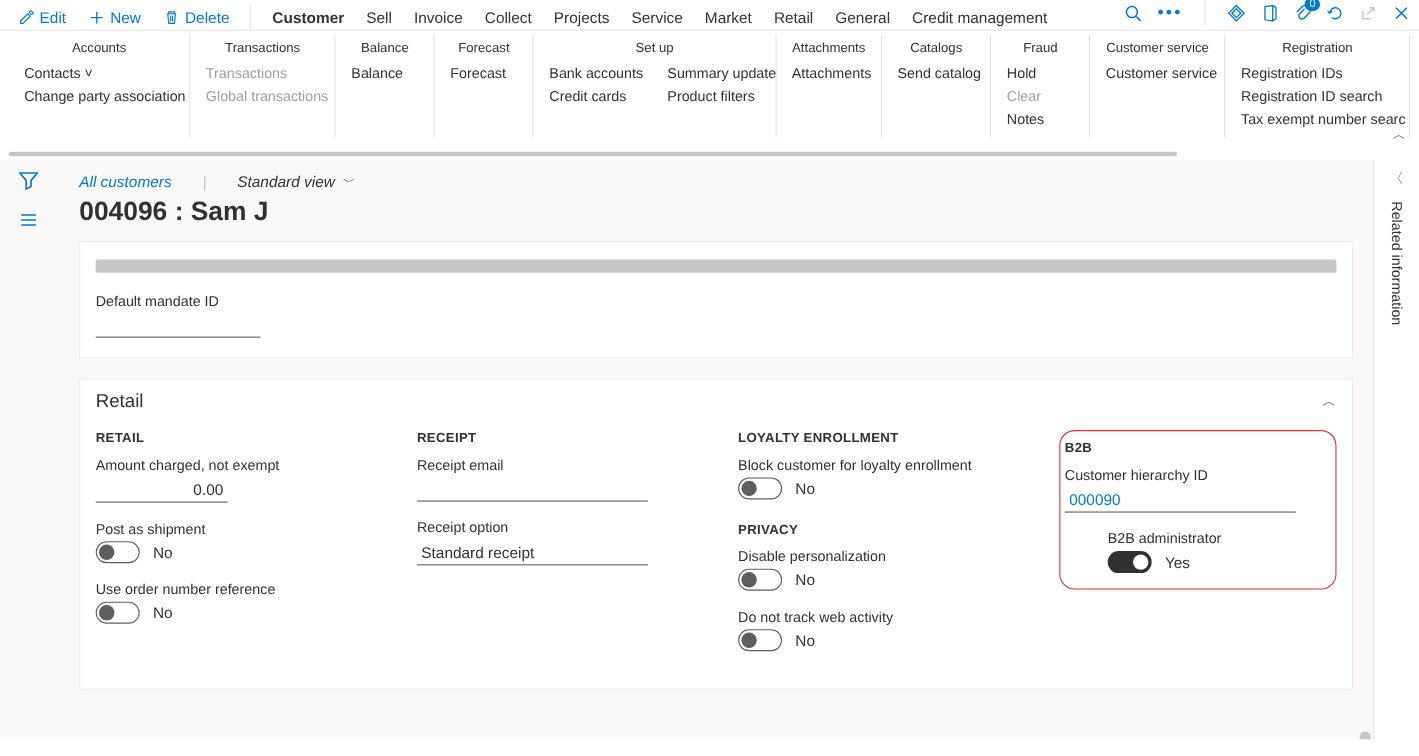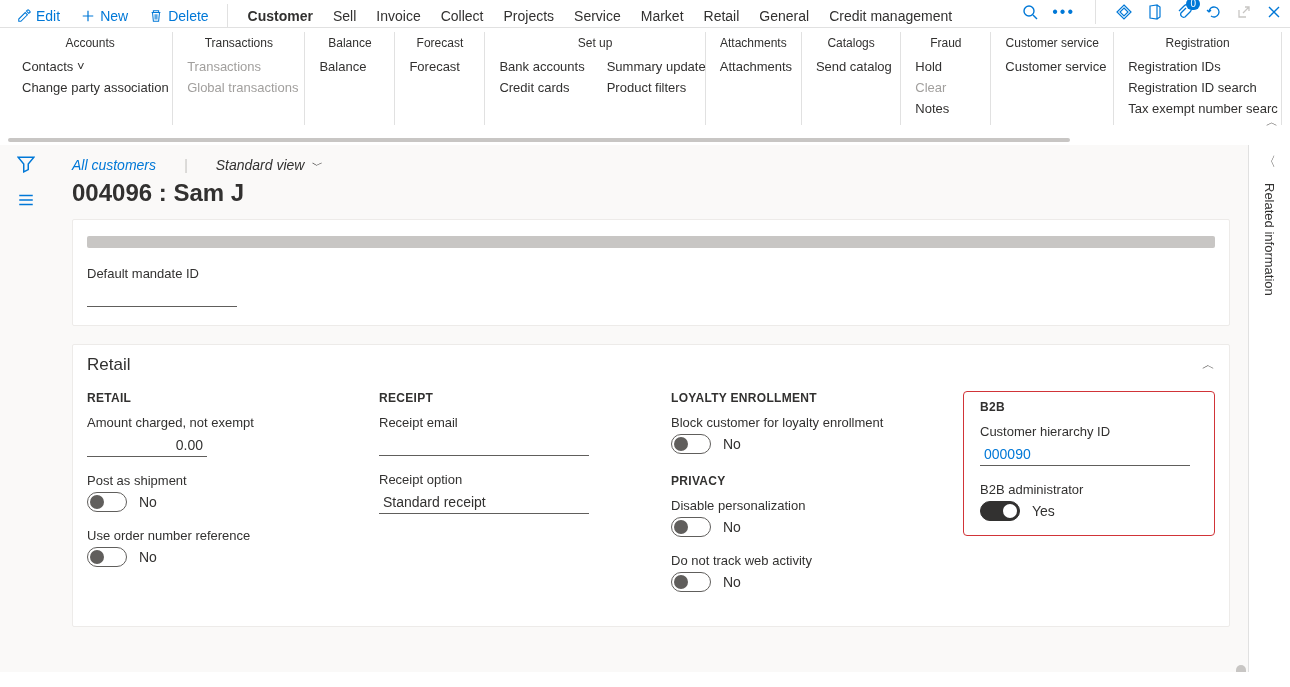--- a/index.html
+++ b/index.html
@@ -63,21 +63,21 @@
 .input-line.right { text-align:right; }
 .input-line.link { color:#0078d7; }
 
 .toggle { display:flex; align-items:center; gap:12px; }
 .tswitch { width:40px; height:20px; border-radius:10px; border:1px solid #605e5c; position:relative; background:#fff; cursor:pointer; }
 .tswitch .knob { position:absolute; top:2px; left:2px; width:14px; height:14px; border-radius:50%; background:#605e5c; }
 .tswitch.on { background:#323130; border-color:#323130; }
 .tswitch.on .knob { left:22px; background:#fff; }
 .tval { font-size:14px; }
 
-.highlight { border:1.5px solid #d13438; border-radius:4px; padding:8px 12px 14px 16px; }
+.highlight { border:1.5px solid #d13438; border-radius:14px; padding:8px 12px 14px 4px; }
 
 .vscroll { position:absolute; right:2px; top:520px; width:10px; height:36px; background:#c8c6c4; border-radius:5px; }
 
 svg { display:block; }
 </style>
 </head>
 <body>
 
 <div class="topbar">
   <div class="tb-left">
@@ -346,21 +346,21 @@
           </div>
         </div>
 
         <div class="col">
           <div class="highlight">
             <div class="grp-title">B2B</div>
             <div class="fld">
               <span class="flabel">Customer hierarchy ID</span>
               <div class="input-line link">000090</div>
             </div>
-            <div class="fld" style="margin-bottom:0;">
+            <div class="fld" style="margin-bottom:0;margin-left:39px;">
               <span class="flabel">B2B administrator</span>
               <div class="toggle">
                 <div class="tswitch on">
                     <div class="knob"></div>
                   </div>
                 <span class="tval">Yes</span>
               </div>
             </div>
           </div>
         </div>

